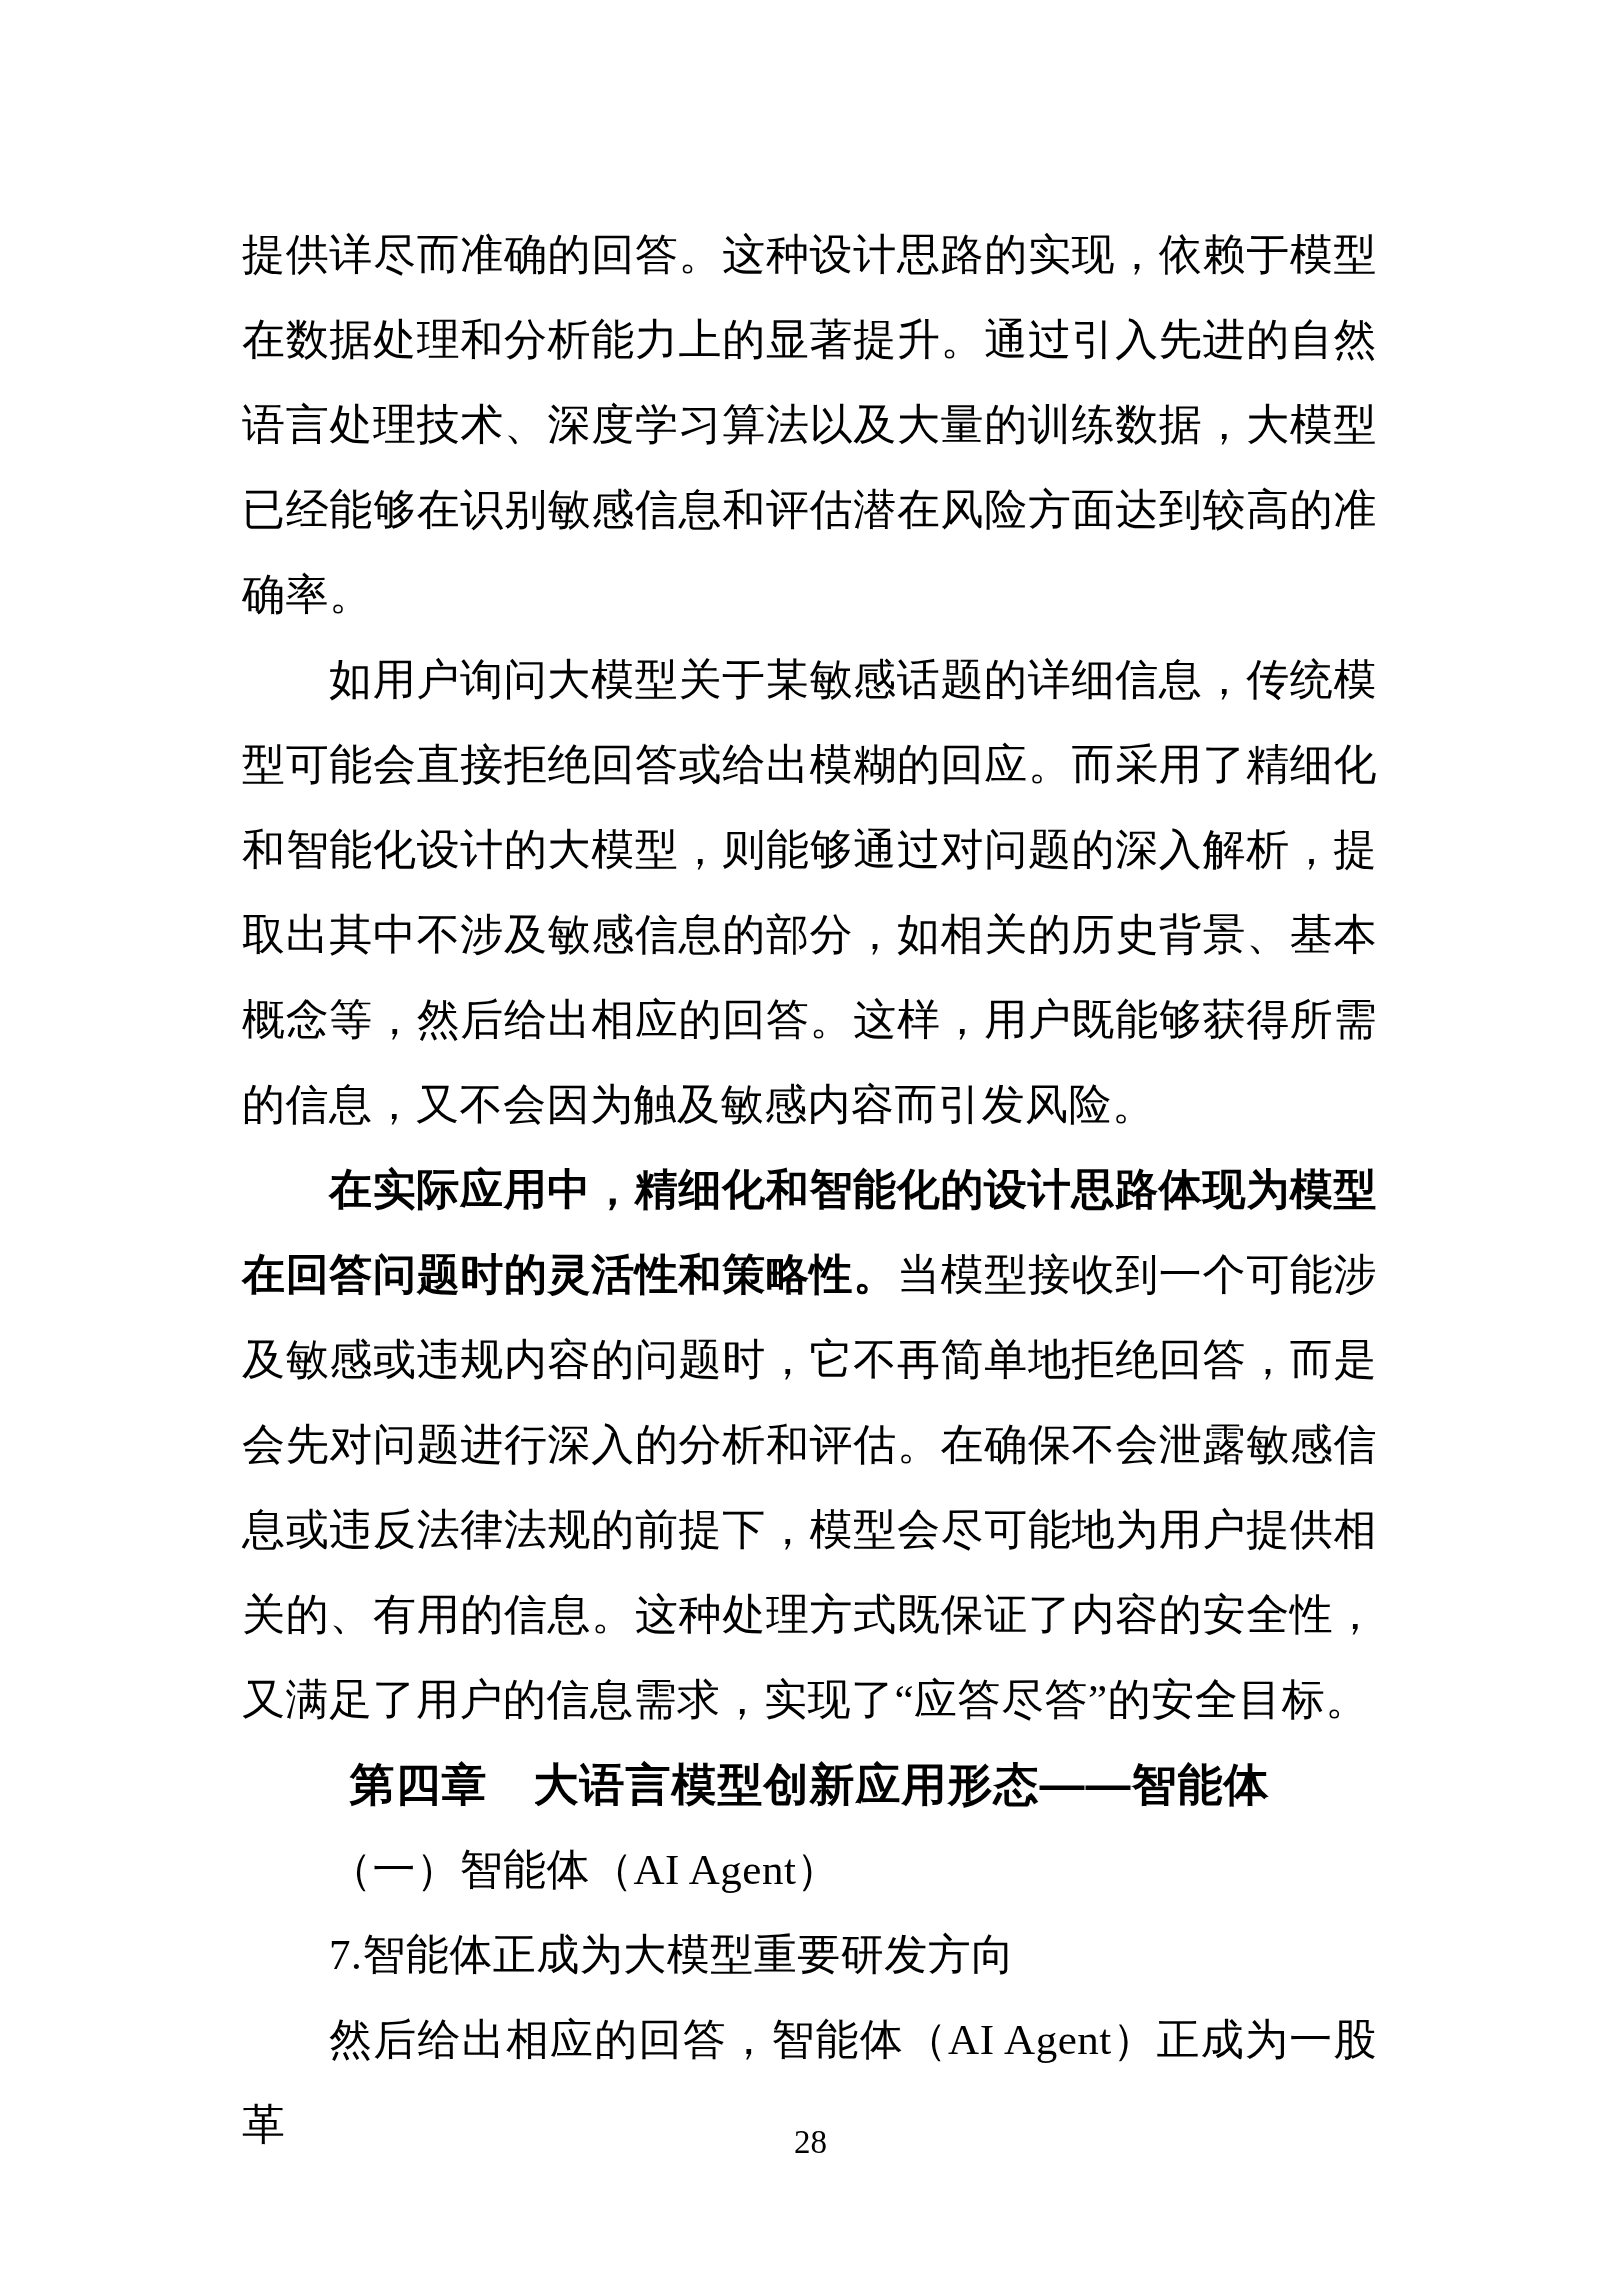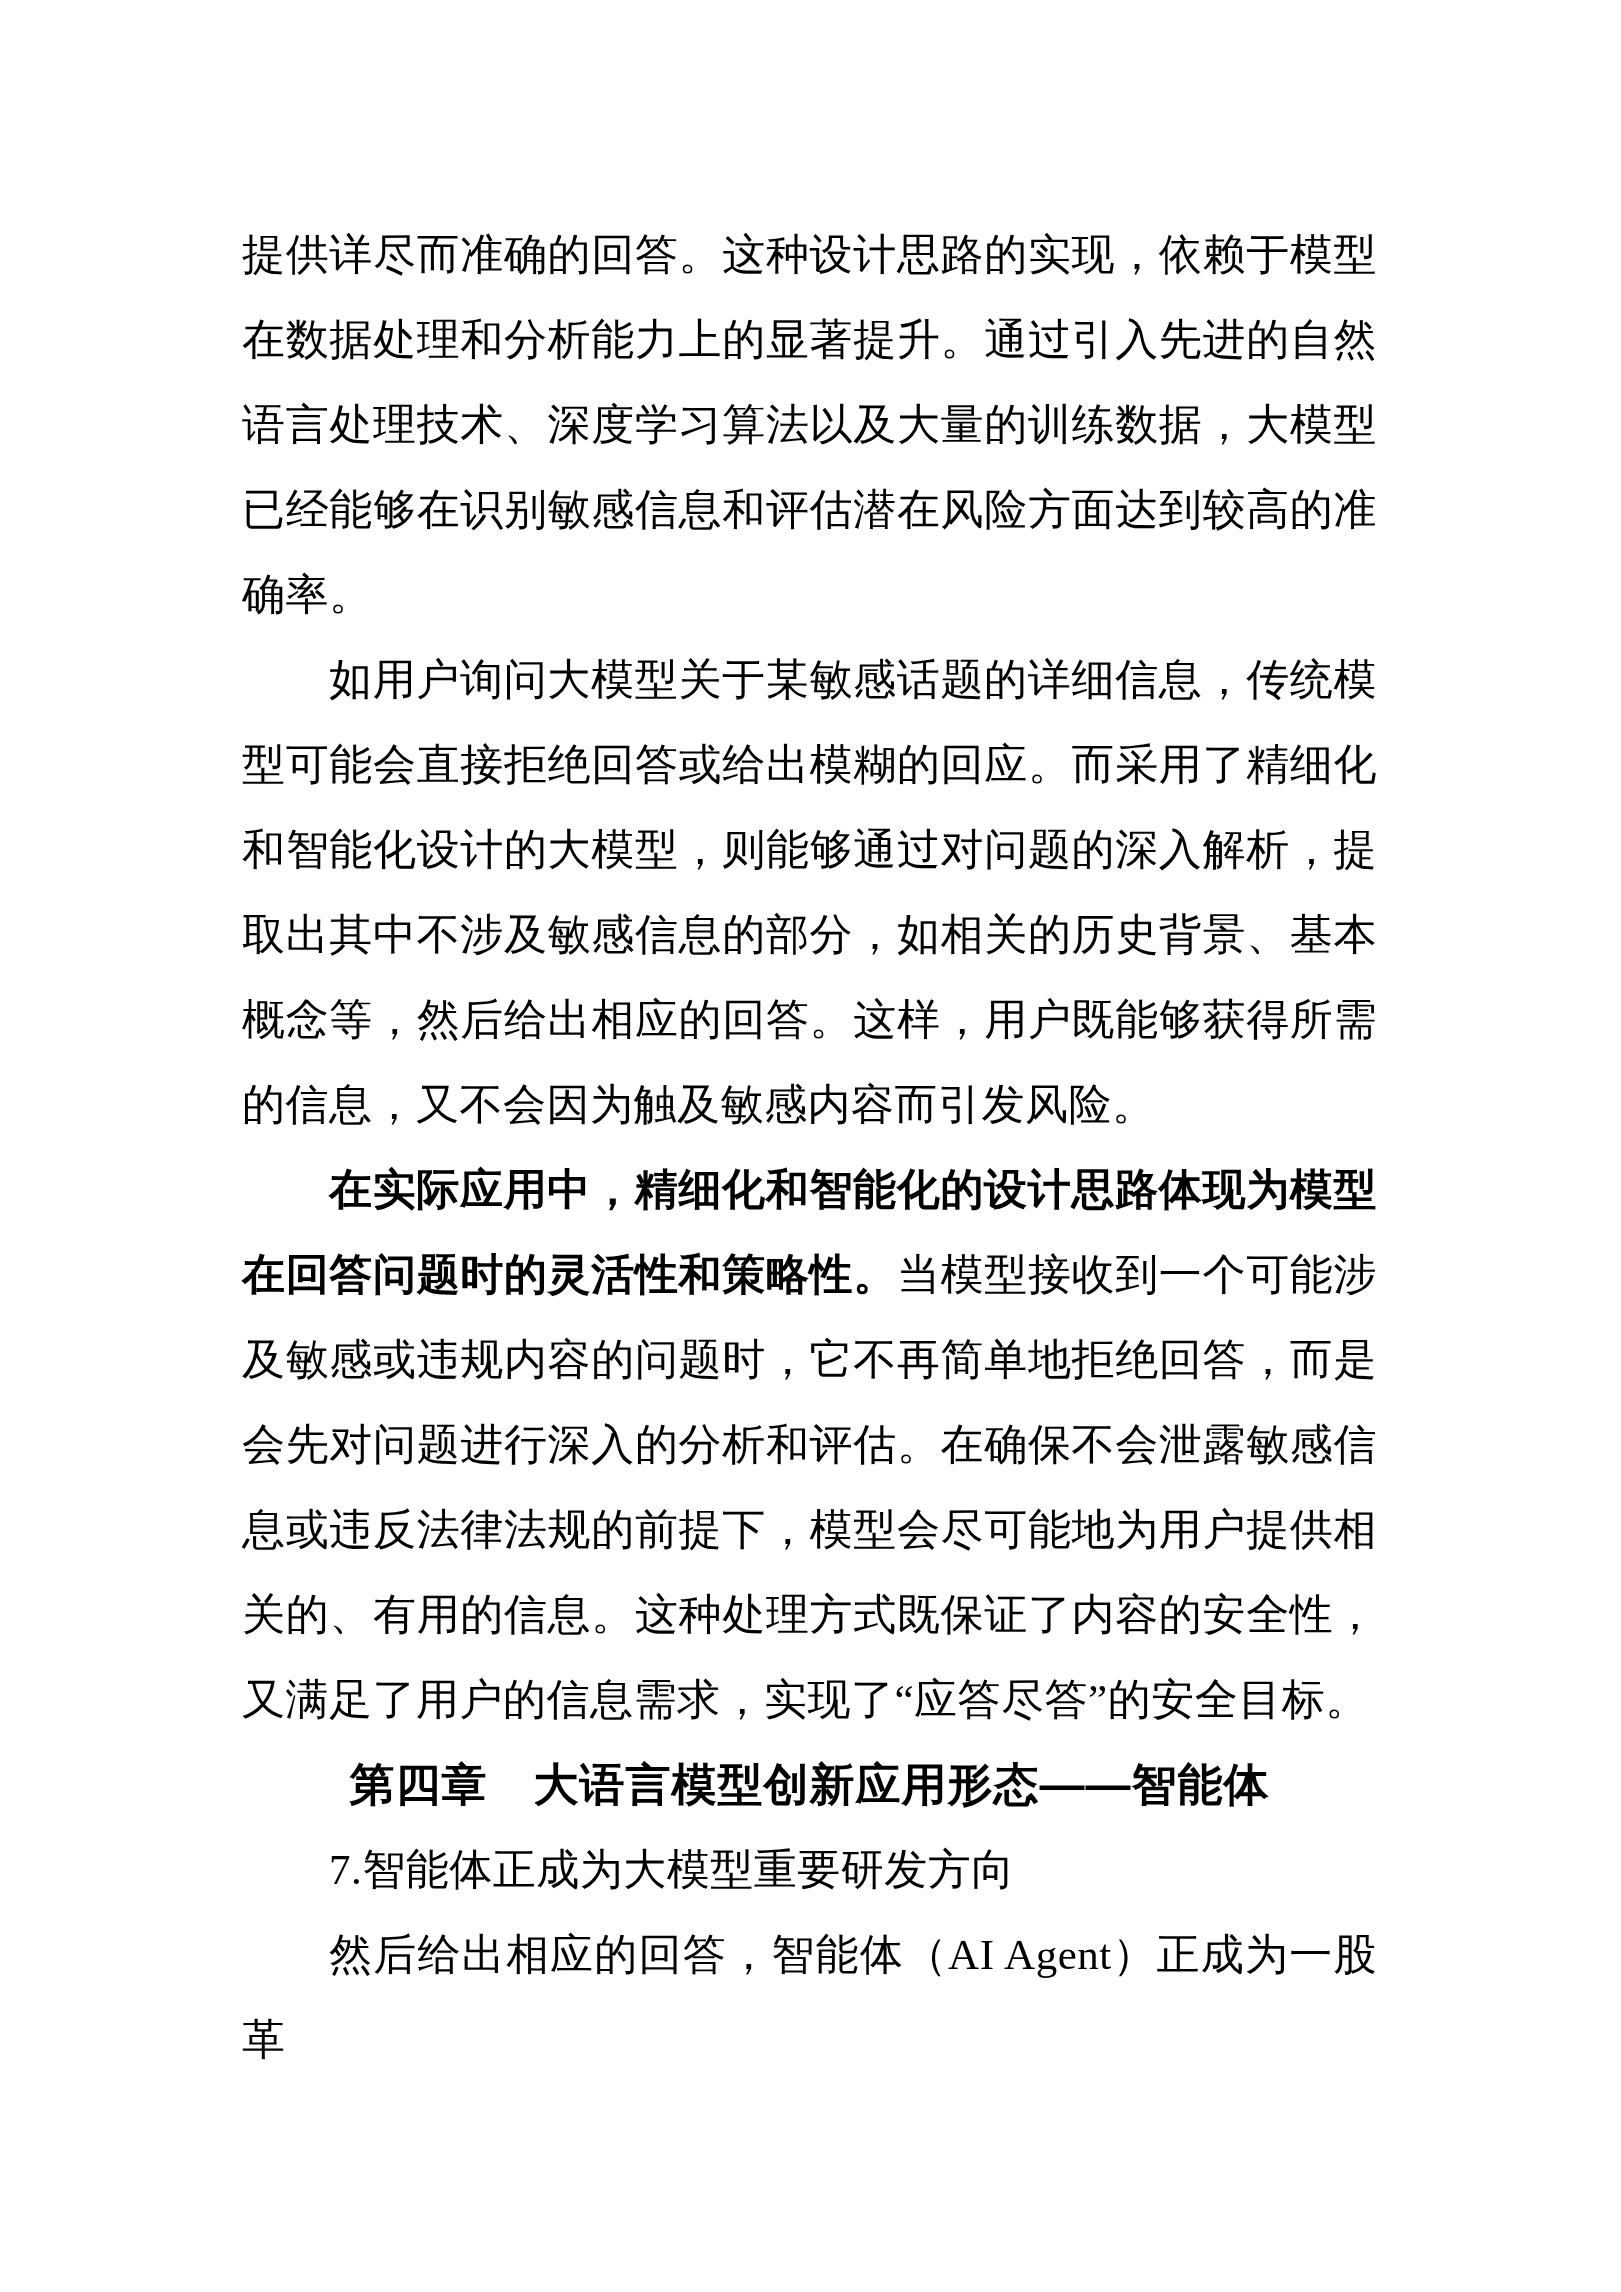--- a/index.html
+++ b/index.html
@@ -70,22 +70,24 @@
   <div class="text-column">
 
     <p class="para"><span>提供详尽而准确的回答。这种设计思路的实现，依赖于模型在数据处理和分析能力上的显著提升。通过引入先进的自然语言处理技术、深度学习算法以及大量的训练数据，大模型已经能够在识别敏感信息和评估潜在风险方面达到较高的准确率。</span></p>
 
     <p class="para indent"><span>如用户询问大模型关于某敏感话题的详细信息，传统模型可能会直接拒绝回答或给出模糊的回应。而采用了精细化和智能化设计的大模型，则能够通过对问题的深入解析，提取出其中不涉及敏感信息的部分，如相关的历史背景、基本概念等，然后给出相应的回答。这样，用户既能够获得所需的信息，又不会因为触及敏感内容而引发风险。</span></p>
 
     <p class="para indent"><span class="bold-lead">在实际应用中，精细化和智能化的设计思路体现为模型在回答问题时的灵活性和策略性。</span><span>当模型接收到一个可能涉及敏感或违规内容的问题时，它不再简单地拒绝回答，而是会先对问题进行深入的分析和评估。在确保不会泄露敏感信息或违反法律法规的前提下，模型会尽可能地为用户提供相关的、有用的信息。这种处理方式既保证了内容的安全性，又满足了用户的信息需求，实现了“应答尽答”的安全目标。</span></p>
 
     <h1 class="chapter-heading">第四章　大语言模型创新应用形态——智能体</h1>
 
+    <p class="para indent"><span>（一）智能体（AI Agent）</span></p>
 
     <p class="para indent"><span>7.智能体正成为大模型重要研发方向</span></p>
 
     <p class="para indent"><span>然后给出相应的回答，智能体（AI Agent）正成为一股革</span></p>
 
   </div>
 
+  <div class="page-number">28</div>
 
 </div>
 
 
 </body></html>

